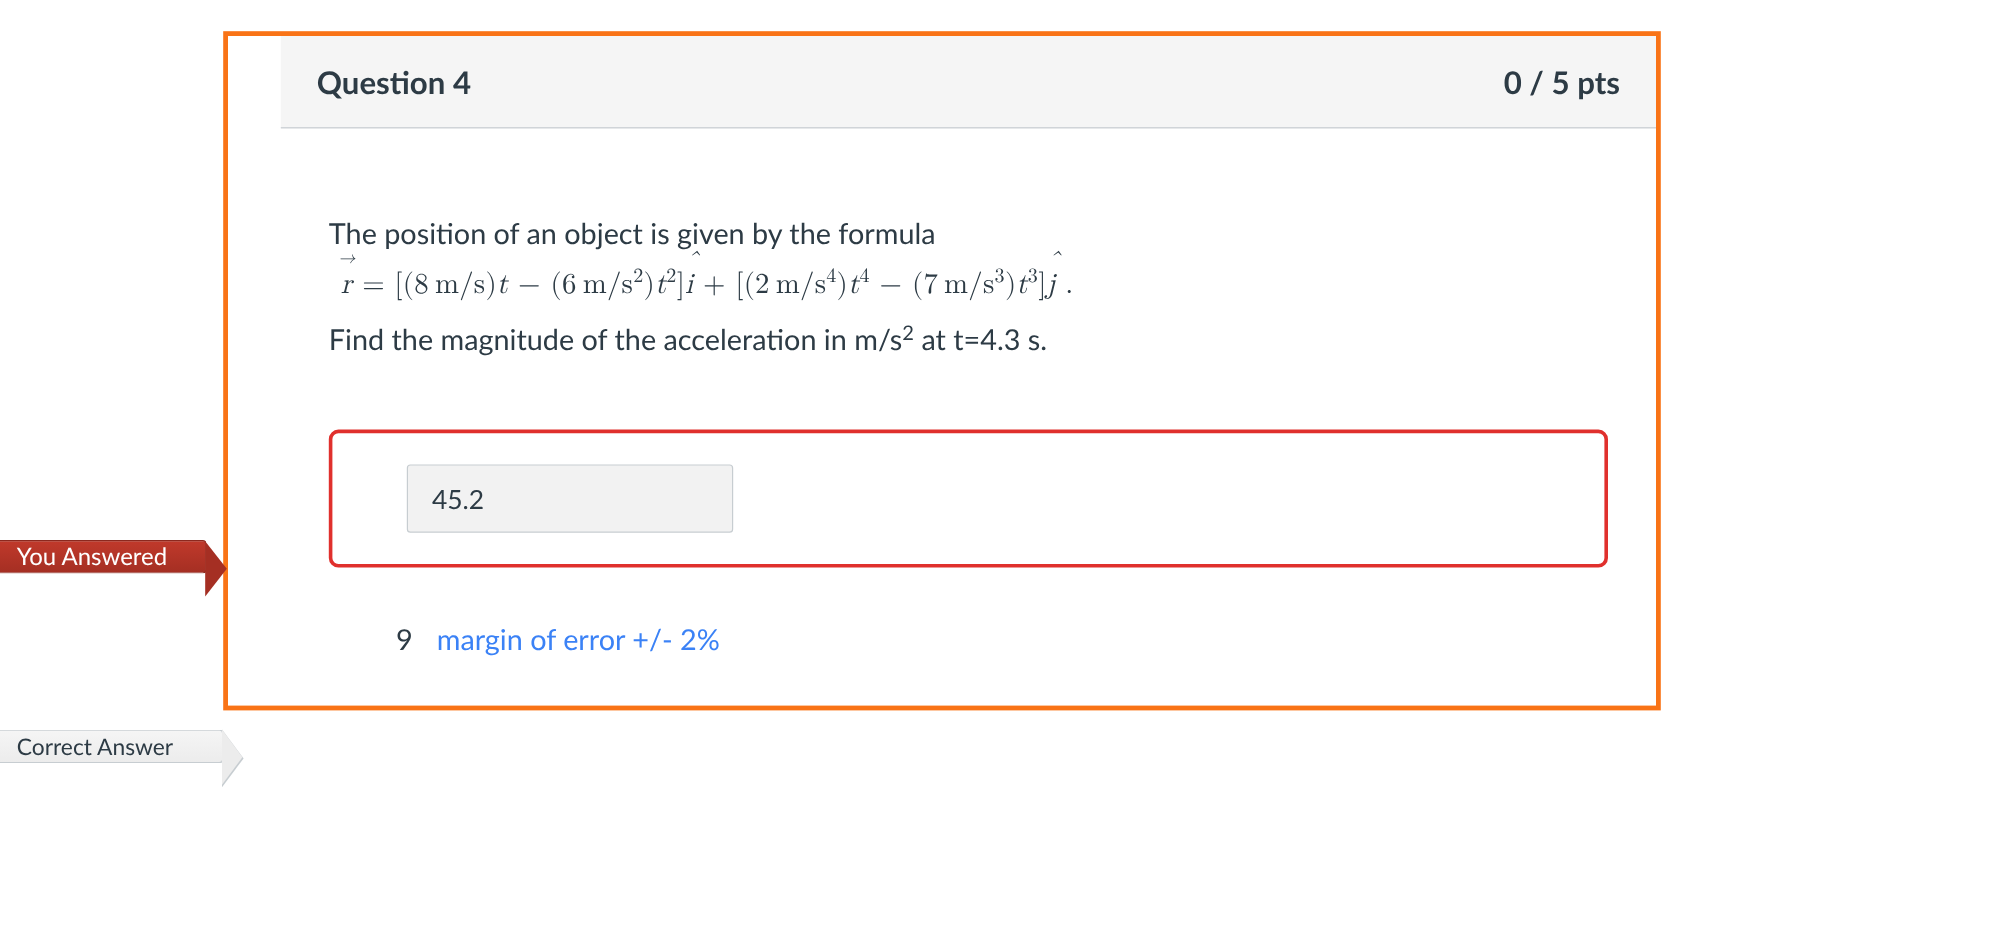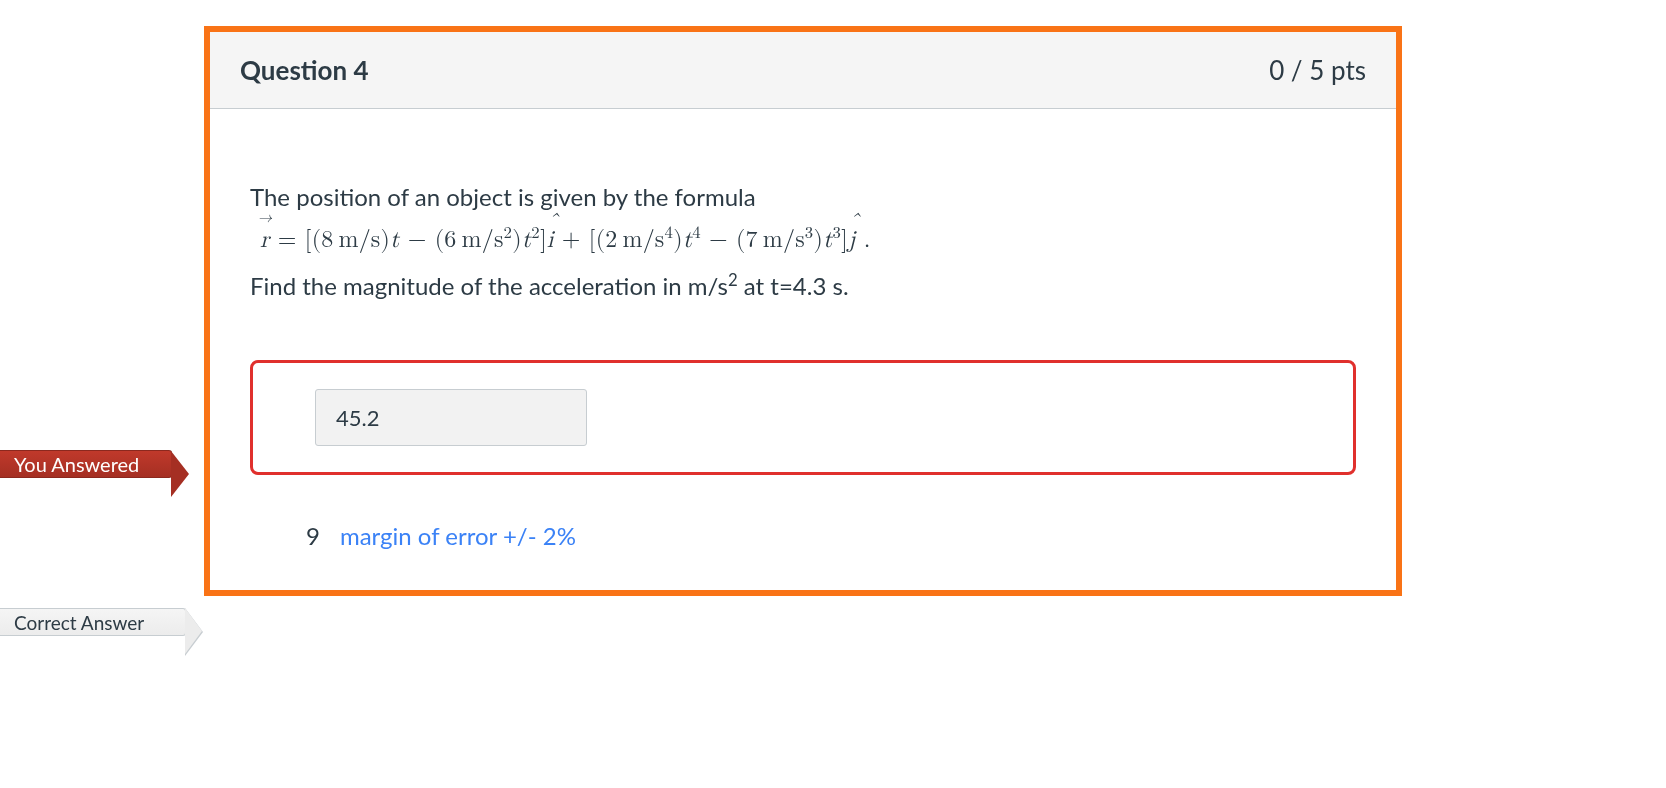--- a/index.html
+++ b/index.html
@@ -5,42 +5,43 @@
     * { box-sizing: border-box; margin: 0; padding: 0; }
     body {
       font-family: "Lato", "Helvetica Neue", Helvetica, Arial, sans-serif;
       background: #fff;
       width: 1666px;
       height: 788px;
       position: relative;
     }
     .question-container {
       position: absolute;
-      left: 204px;
+      left: 186px;
       top: 26px;
       width: 1198px;
-      border: 6px solid #f97316;
+      border: 4px solid #f97316;
       background: #fff;
+      padding-left: 44px;
     }
     .question-header {
       background: #f5f5f5;
       border-bottom: 1px solid #c7cdd1;
       padding: 22px 30px;
       display: flex;
       justify-content: space-between;
       align-items: center;
     }
     .question-title {
       font-size: 26px;
       font-weight: 700;
       color: #2d3b45;
     }
     .question-points {
       font-size: 26px;
-      font-weight: 400;
+      font-weight: 700;
       color: #2d3b45;
     }
     .question-body {
       padding: 70px 40px 40px 40px;
     }
     .question-text {
       font-size: 24px;
       color: #2d3b45;
       line-height: 1.5;
     }

